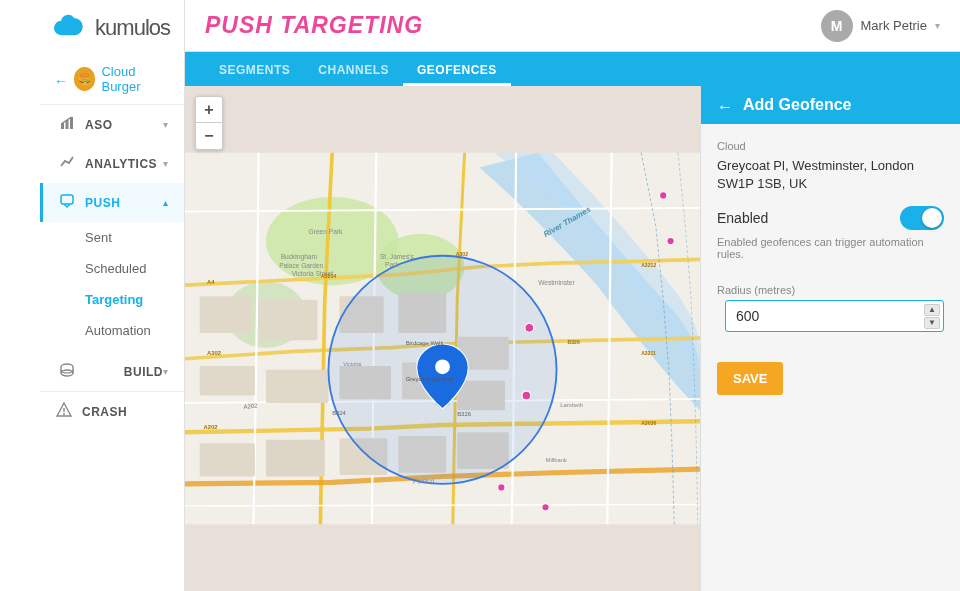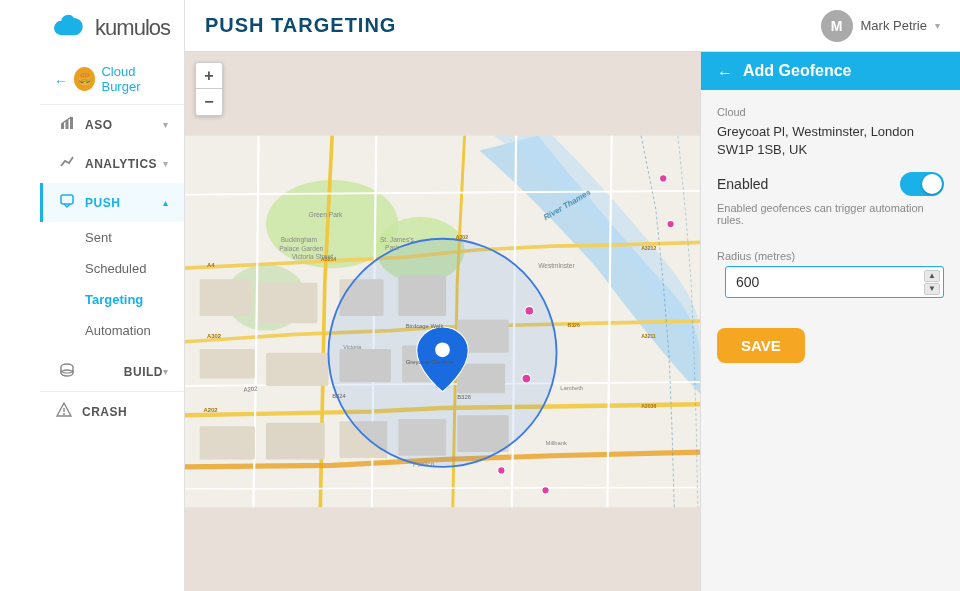--- a/index.html
+++ b/index.html
@@ -93,25 +93,26 @@
       background: #fff;
       border-bottom: 1px solid #ddd;
       padding: 0 20px;
       display: flex;
       align-items: center;
       justify-content: space-between;
       height: 52px;
       min-height: 52px;
     }
     .page-title {
-      font-size: 20px;
+      font-size: 23px;
       font-weight: 700;
-      color: #0c4a6e;
+      color: #ec4899;
       text-transform: uppercase;
       letter-spacing: 1px;
+      font-style: italic;
     }
     .user-area {
       display: flex; align-items: center; gap: 8px; cursor: pointer;
     }
     .user-avatar {
       width: 32px; height: 32px; border-radius: 50%;
       background: #aaa; display: flex; align-items: center; justify-content: center;
       color: #fff; font-weight: 700; font-size: 14px;
     }
     .user-name { font-size: 13px; color: #555; }
@@ -289,24 +290,24 @@
       border: 1px solid #ccc;
       display: flex; align-items: center; justify-content: center;
       font-size: 8px; color: #555;
       cursor: pointer;
       border-radius: 2px;
     }
     .save-btn {
       background: #f5a623;
       color: #fff;
       border: none;
-      padding: 9px 24px;
-      font-size: 15px;
+      padding: 9px 16px;
+      font-size: 13px;
       font-weight: 700;
-      border-radius: 8px;
+      border-radius: 3px;
       cursor: pointer;
       margin-top: 16px;
       text-transform: uppercase;
     }
 
     
     .logo-wrap {
       display: flex; align-items: center; padding: 10px 14px 8px;
     }
   </style>
@@ -406,20 +407,31 @@
 
   <div id="top-header">
     <span class="page-title">PUSH TARGETING</span>
     <div class="user-area">
       <div class="user-avatar">M</div>
       <span class="user-name">Mark Petrie</span>
       <span class="user-chevron">▾</span>
     </div>
   </div>
 
+  <div id="sub-nav">
+    <div class="sub-nav-tab">
+      <span>SEGMENTS</span>
+    </div>
+    <div class="sub-nav-tab">
+      <span>CHANNELS</span>
+    </div>
+    <div class="sub-nav-tab active" style="color:#fff;border-bottom:3px solid #fff;">
+      <span>GEOFENCES</span>
+    </div>
+  </div>
 
   <div id="content">
 
     <div id="map-area">
 
       <svg class="map-svg" viewBox="0 0 700 505" xmlns="http://www.w3.org/2000/svg">
 
         <rect width="700" height="505" fill="#f2efe9"></rect>
 
         <ellipse cx="200" cy="120" rx="90" ry="60" fill="#c8e6a0" opacity="0.8"></ellipse>

